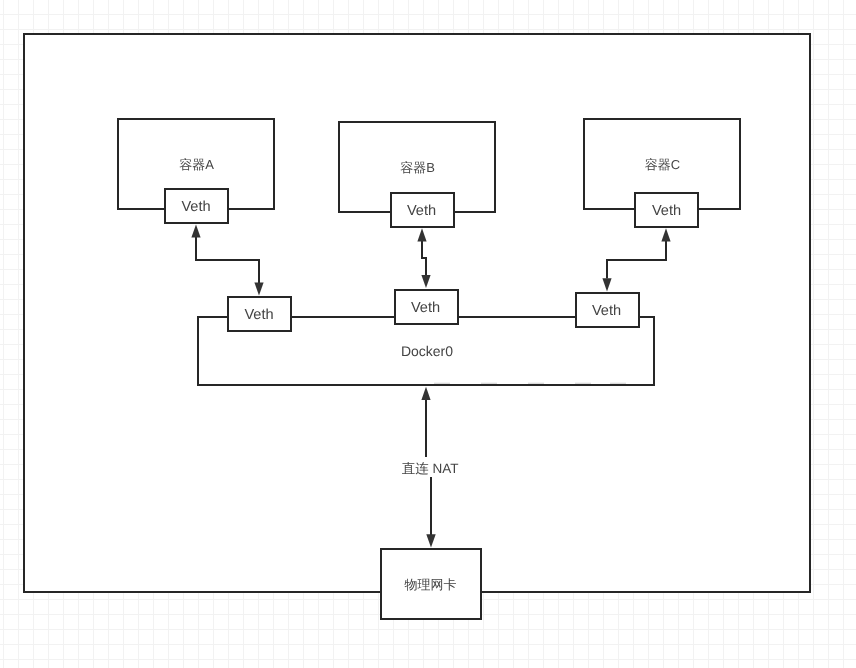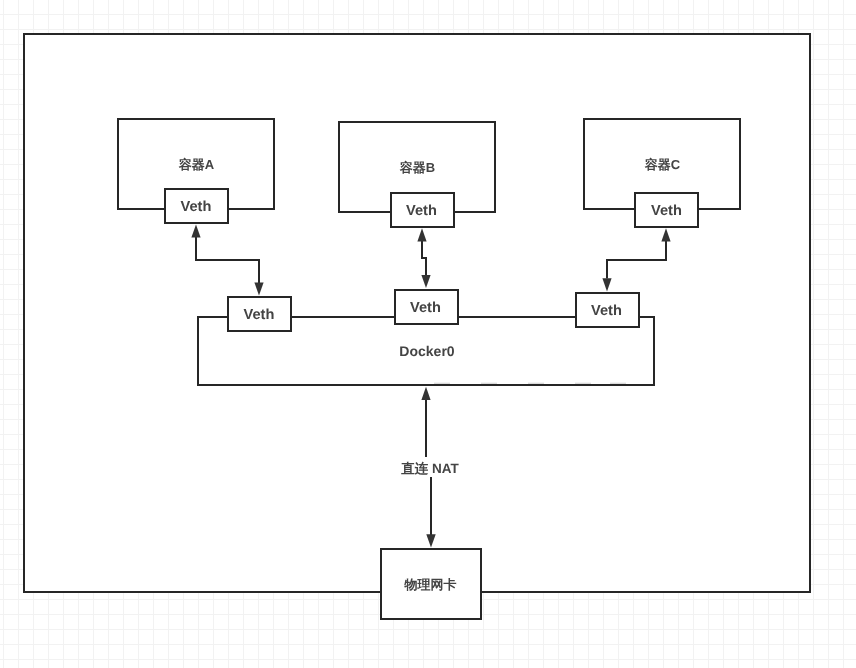--- a/index.html
+++ b/index.html
@@ -1,20 +1,20 @@
 <!DOCTYPE html>
 <html><head>
 <meta charset="utf-8">
 <title>Docker network diagram</title>
 <style>
   html,body{margin:0;padding:0;}
   body{width:856px;height:668px;overflow:hidden;background:#fff;
        font-family:"Liberation Sans","DejaVu Sans",sans-serif;
        -webkit-font-smoothing:antialiased;text-rendering:geometricPrecision;}
-  #canvas{position:relative;width:856px;height:668px;font-weight:bold;}
+  #canvas{position:relative;width:856px;height:668px;}
   #grid{position:absolute;left:0;top:0;width:856px;height:668px;
     background-color:#ffffff;
     background-image:
       linear-gradient(to right, #f2f2f2 1px, transparent 1px),
       linear-gradient(to bottom, #f2f2f2 1px, transparent 1px);
     background-size:15px 15px;
     background-position:3px 14px;
   }
   #diagram{position:absolute;left:0;top:0;}
   .box{fill:#ffffff;stroke:#262626;stroke-width:2;}

